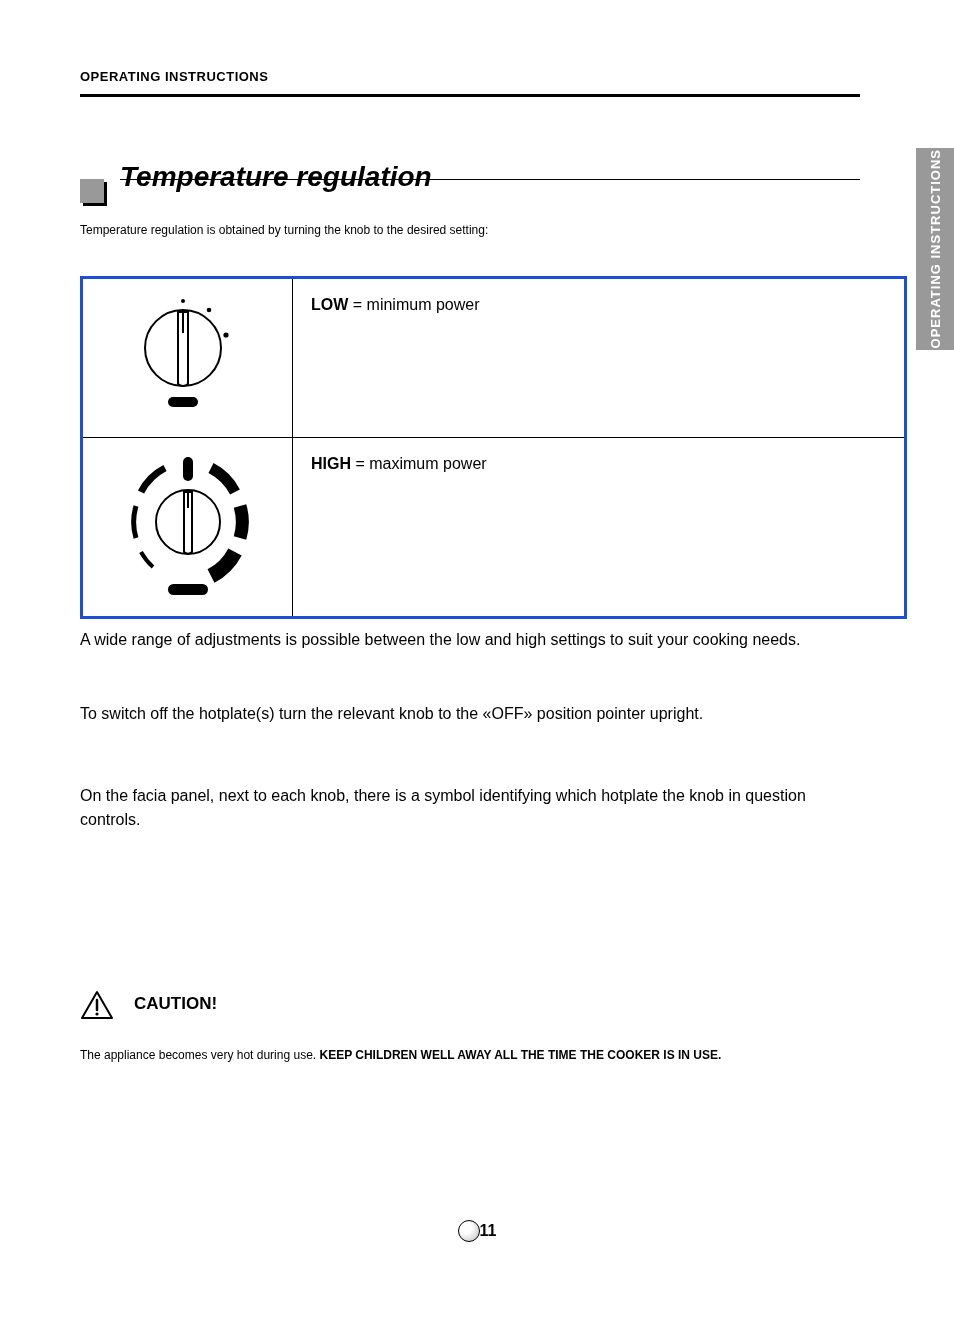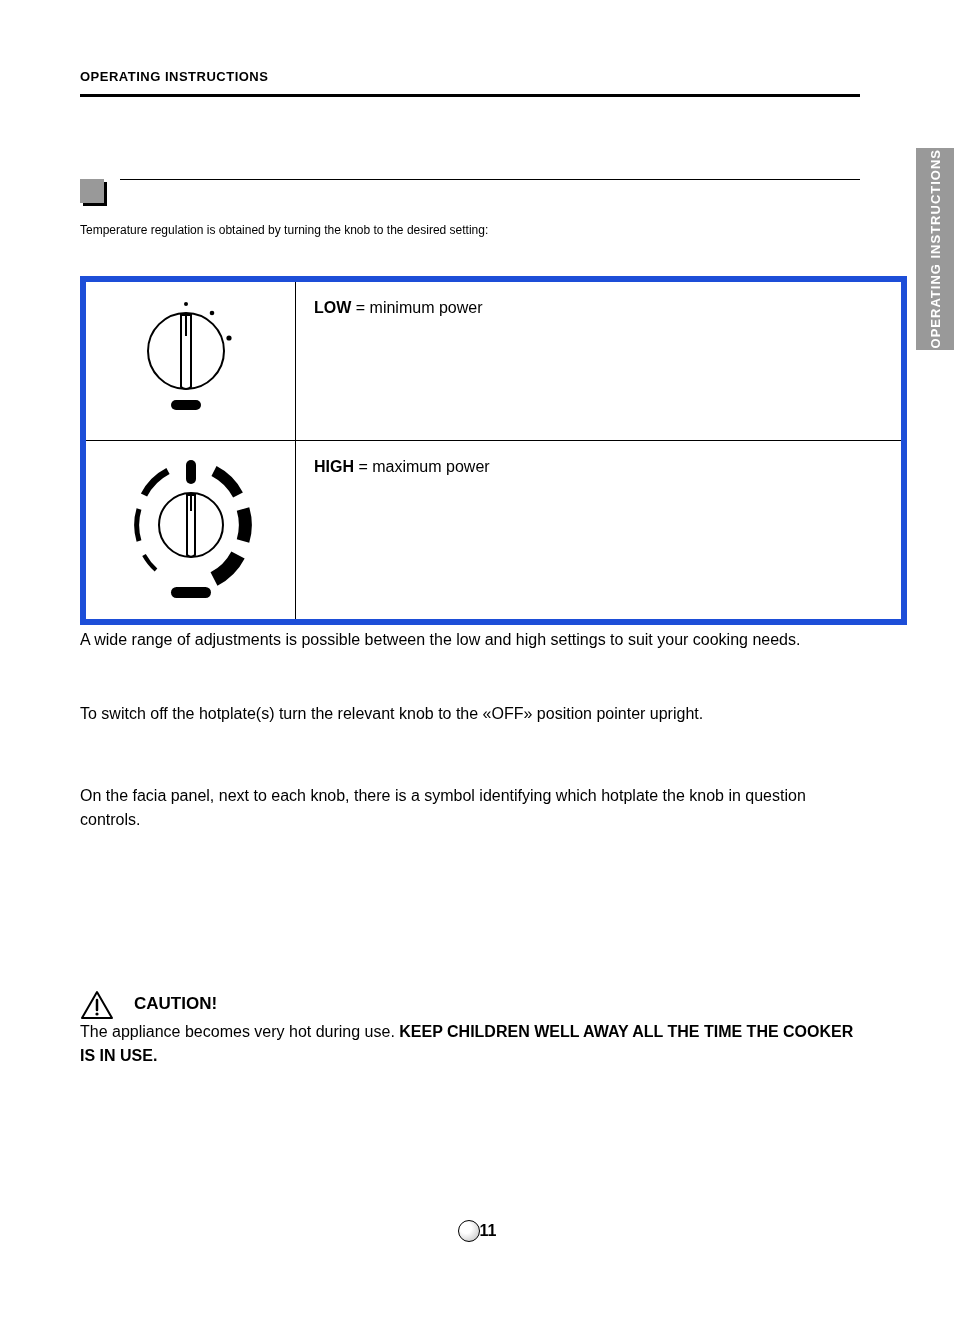--- a/index.html
+++ b/index.html
@@ -6,55 +6,56 @@
   html, body { width: 954px; height: 1342px; background: #fff; font-family: Arial, Helvetica, sans-serif; color: #000; }
   .page { position: relative; width: 954px; height: 1342px; }
   .side-tab { position: absolute; top: 148px; right: 0; width: 38px; height: 202px; background: #999; display: flex; align-items: center; justify-content: center; }
   .side-tab span { writing-mode: vertical-rl; transform: rotate(180deg); font-size: 13px; font-weight: bold; color: #fff; letter-spacing: 1px; }
   .hr-top { position: absolute; top: 94px; left: 80px; width: 780px; height: 3px; background: #000; }
   .hdr-text { position: absolute; top: 69px; left: 80px; font-size: 13px; font-weight: bold; letter-spacing: 0.5px; }
   .bullet { position: absolute; top: 179px; left: 80px; width: 24px; height: 24px; background: #999; box-shadow: 3px 3px 0 #000; }
   .section-title { position: absolute; top: 161px; left: 120px; font-size: 28px; font-weight: bold; font-style: italic; }
   .hr-sec { position: absolute; top: 179px; left: 120px; width: 740px; height: 1px; background: #000; }
   .intro { position: absolute; top: 218px; left: 80px; width: 780px; font-size: 12px; line-height: 24px; }
-  .table { position: absolute; top: 276px; left: 80px; width: 827px; border: 6px solid #1d4ed8; }
+  .table { position: absolute; top: 276px; left: 80px; width: 827px; border: 3px solid #1d4ed8; }
   .row { display: flex; }
   .row + .row { border-top: 1px solid #000; }
   .cell-img { width: 210px; border-right: 1px solid #000; display: flex; align-items: center; justify-content: center; padding: 14px 0; }
   .cell-txt { flex: 1; padding: 14px 18px; font-size: 16px; line-height: 24px; }
   .cell-txt .label { font-weight: bold; }
   .body-text { position: absolute; left: 80px; width: 780px; font-size: 16px; line-height: 24px; }
   .bt1 { top: 628px; }
   .bt2 { top: 702px; }
   .bt3 { top: 784px; }
   .bt4 { top: 850px; }
   .caution-block { position: absolute; top: 990px; left: 80px; width: 780px; }
   .caution-head { display: flex; align-items: flex-start; gap: 20px; }
   .caution-head .ctitle { font-size: 17px; font-weight: bold; margin-top: 4px; }
-  .caution-body { margin-top: 0; font-size: 16px; line-height: 24px; }
+  .caution-body { margin-top: 23px; font-size: 12px; line-height: 24px; }
   .kw { font-weight: bold; }
   .page-num-wrap { position: absolute; bottom: 100px; left: 0; width: 954px; display: flex; align-items: center; justify-content: center; gap: 0; }
   .page-num-circle { width: 22px; height: 22px; border: 1px solid #000; border-radius: 50%; background: radial-gradient(circle at 35% 35%, #fff 30%, #bbb 100%); }
   .page-num { font-size: 16px; font-weight: bold; }
   svg { display: block; }
 </style>
 </head>
 <body>
 
 <div class="page">
 
   <div class="hdr-text">OPERATING INSTRUCTIONS</div>
   <div class="hr-top"></div>
 
   <div class="side-tab">
     <span>OPERATING INSTRUCTIONS</span>
   </div>
 
   <div class="bullet"></div>
   <div class="hr-sec"></div>
+  <div class="section-title">Temperature regulation</div>
 
   <div class="intro">
     <span>Temperature regulation is obtained by turning the knob to the desired setting:</span>
   </div>
 
   <div class="table">
     <div class="row">
       <div class="cell-img">
         <svg width="130" height="130" viewBox="0 0 130 130">
           <circle cx="60" cy="55" r="38" fill="none" stroke="#000" stroke-width="2"></circle>

